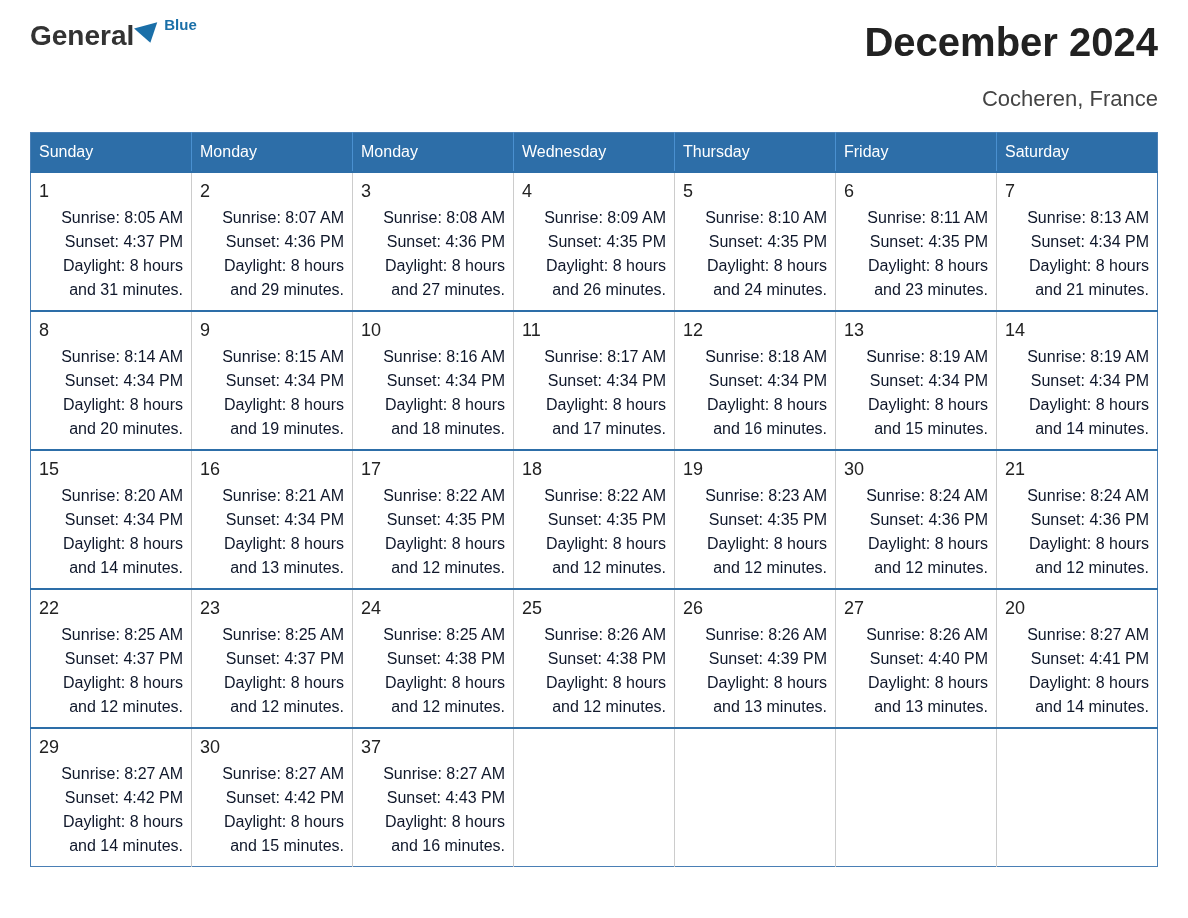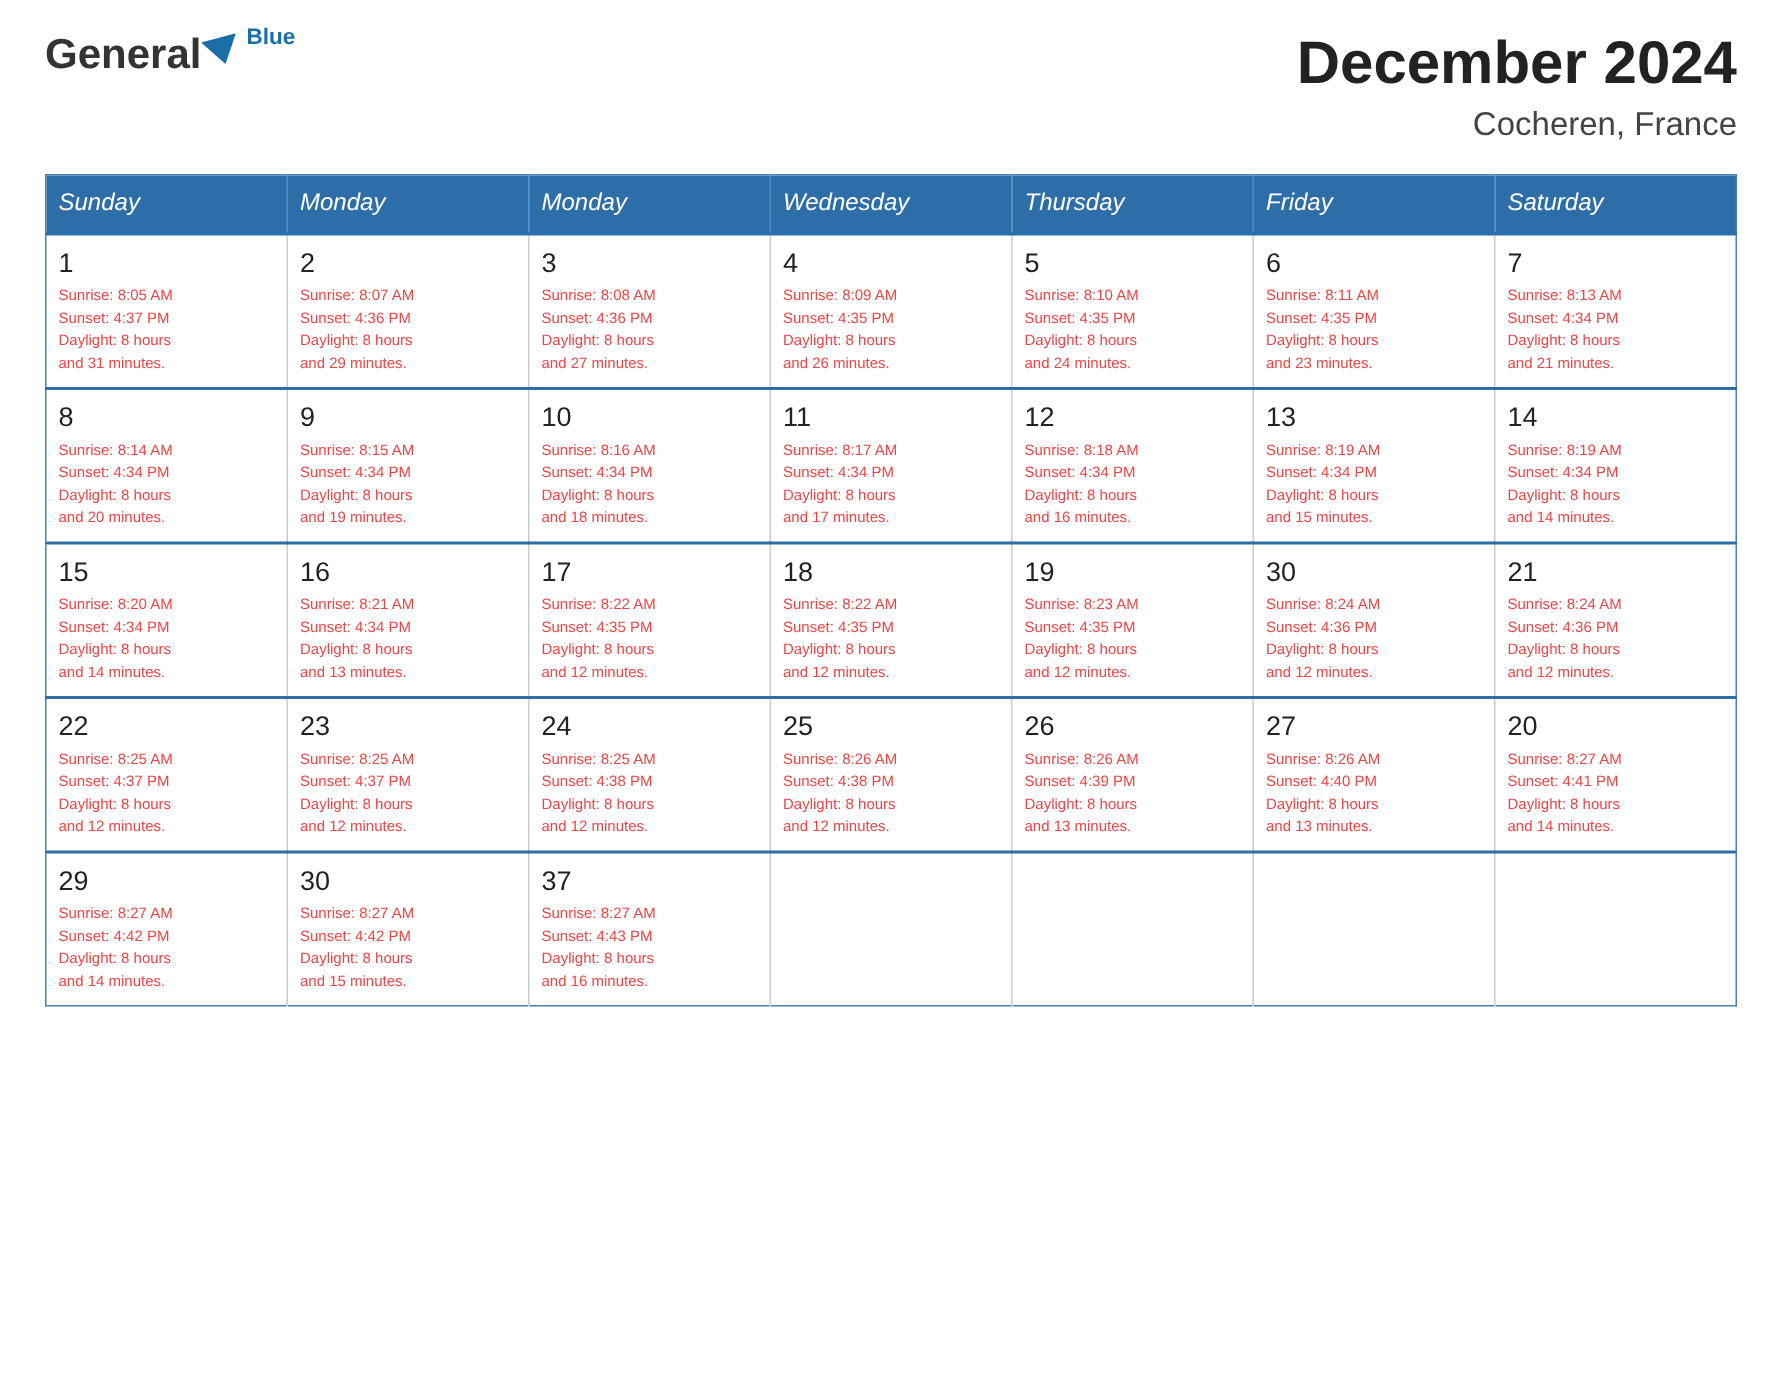--- a/index.html
+++ b/index.html
@@ -60,39 +60,38 @@
     .main-title {
       font-size: 40px;
       font-weight: bold;
       color: #222222;
       line-height: 1.1;
     }
 
     .subtitle {
       font-size: 22px;
       color: #444444;
-      margin-top: 6px;
+      margin-top: 22px;
     }
 
     
     .calendar-table {
       width: 100%;
       border-collapse: collapse;
       border: 1px solid #4a7fb5;
     }
 
     .calendar-table thead tr th {
       background-color: #2d6ea8;
       color: #ffffff;
       padding: 10px 8px;
       font-size: 16px;
       font-weight: normal;
       text-align: left;
       border-right: 1px solid #4a90d0;
-      font-style: italic;
     }
 
     .calendar-table thead tr th:last-child {
       border-right: none;
     }
 
     .calendar-table tbody tr {
       border-top: 2px solid #2d6ea8;
     }
 
@@ -112,23 +111,24 @@
 
     .day-number {
       font-size: 18px;
       font-weight: normal;
       color: #222222;
       display: block;
       margin-bottom: 4px;
     }
 
     .day-info {
-      font-size: 10px;
-      color: #ef4444;
+      font-size: 16px;
+      color: #0f172a;
       line-height: 1.5;
+      text-align: right;
     }
 
     .empty-cell {
       background: #ffffff;
     }
   </style>
 </head>
 <body>
 
 <div class="header">

